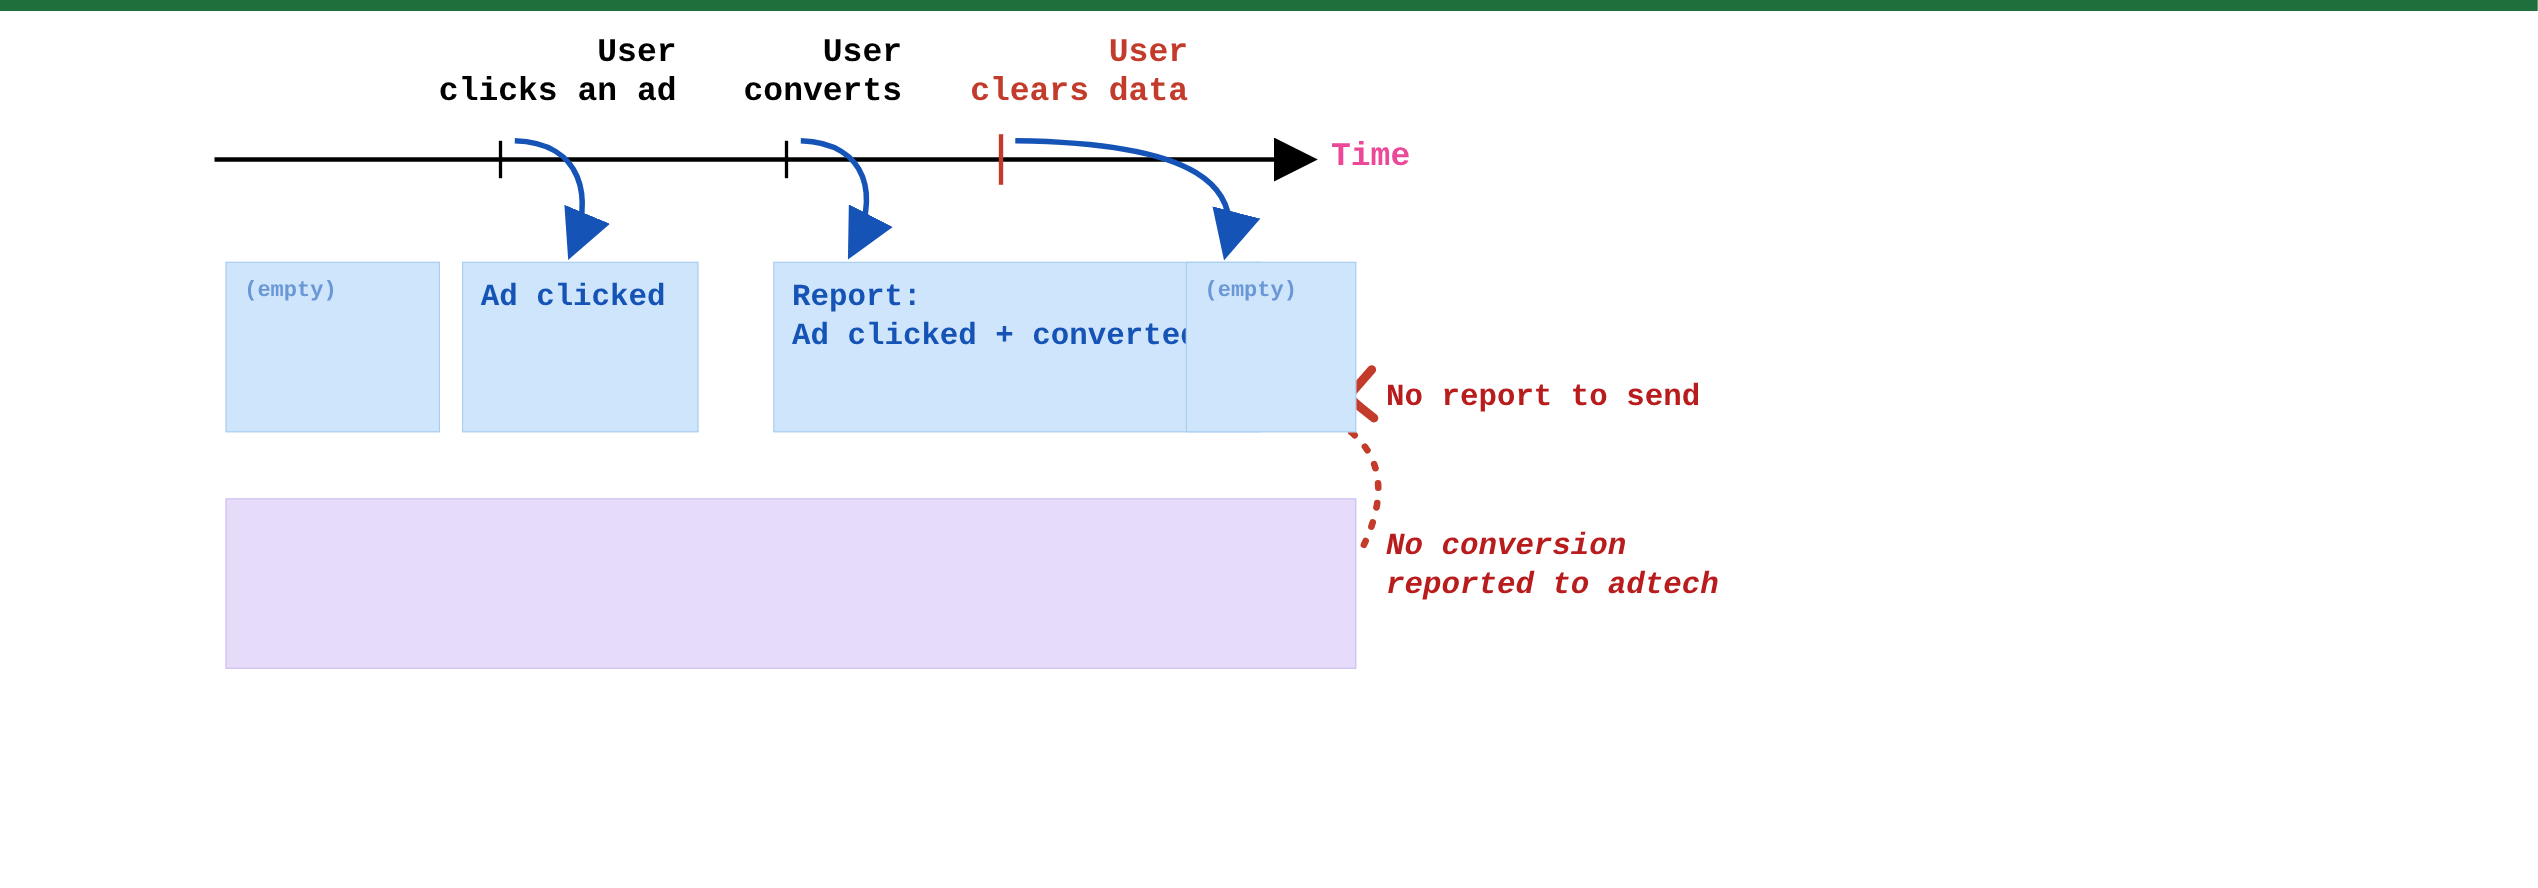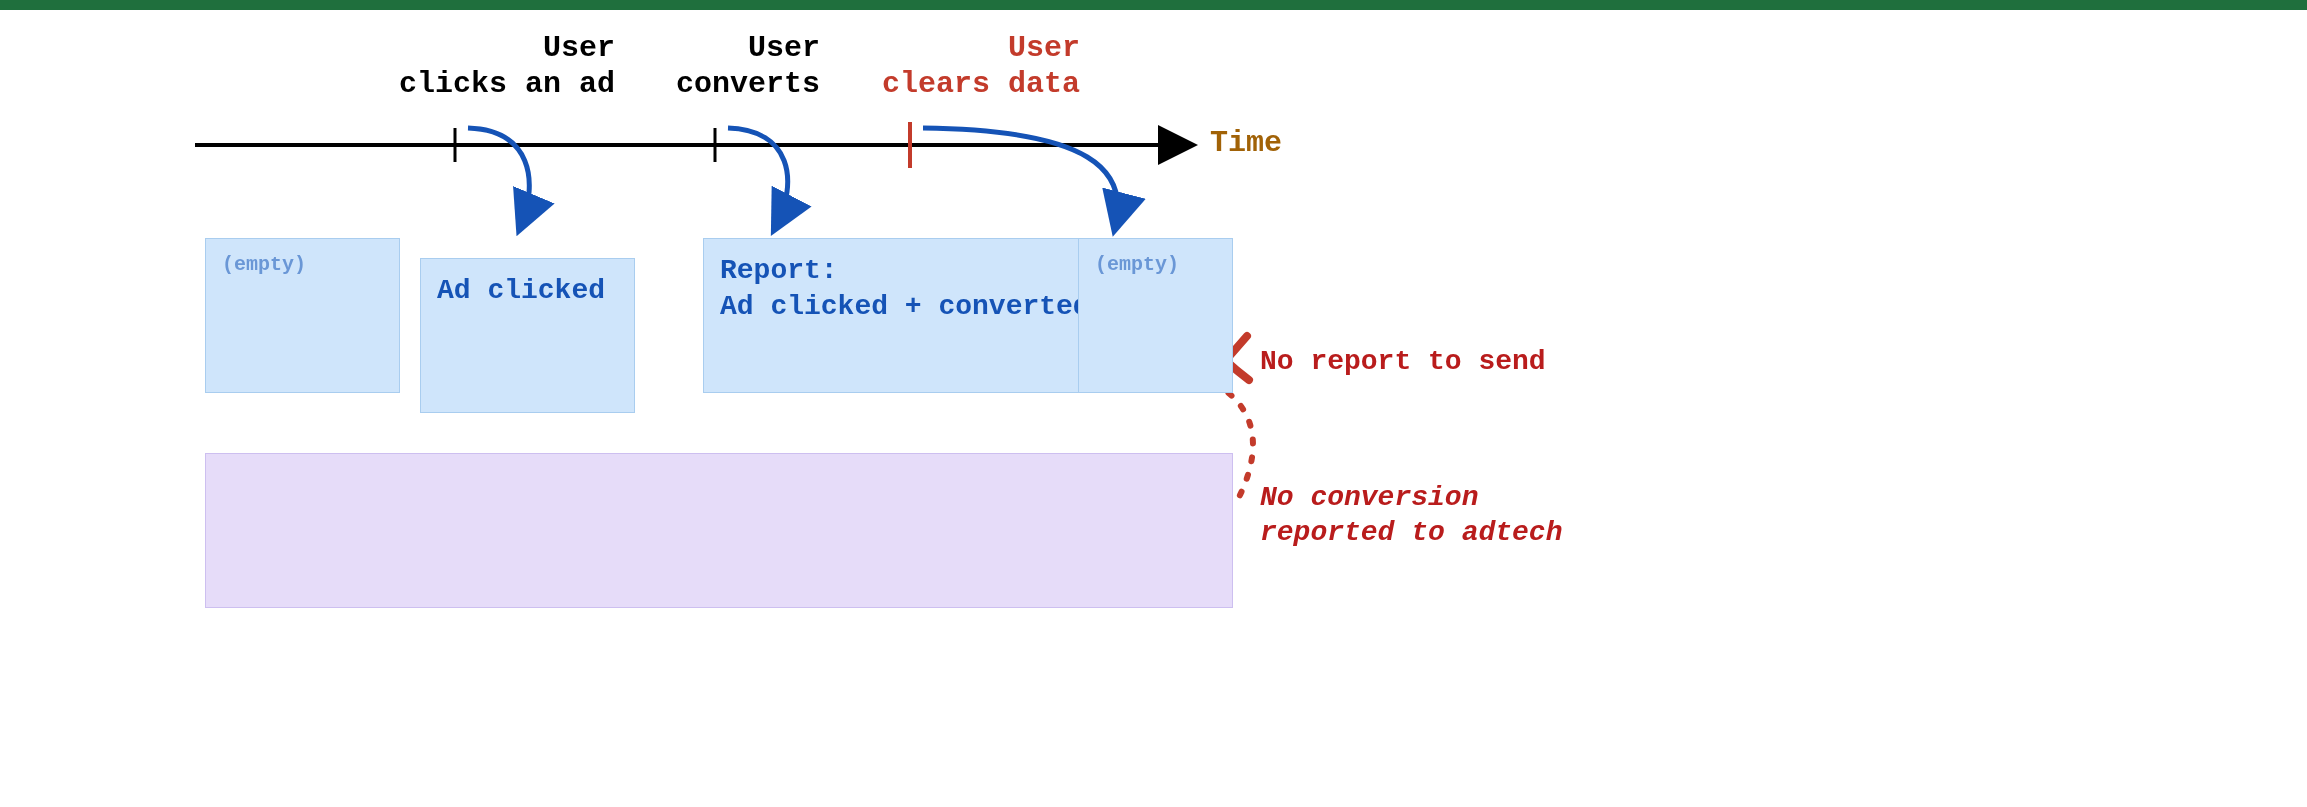--- a/index.html
+++ b/index.html
@@ -30,21 +30,21 @@
     line-height: 1.2;
     text-align: right;
     font-weight: 700;
     color: #000;
     white-space: pre;
   }
   .event-label.red { color: #c33b2b; }
   .axis-label {
     font-size: 30px;
     font-weight: 600;
-    color: #a16207;
+    color: #ec4899;
   }
   .row-label {
     font-size: 30px;
     font-weight: 700;
     line-height: 1.2;
     white-space: pre;
   }
   .row-label.browser { color: #1553b6; }
   .row-label.adtech  { color: #6a4fb3; }
   .box {
@@ -135,21 +135,21 @@
   </svg>
 
   <div class="abs axis-label" style="left:1150px; top:116px;">Time</div>
 
 
 
   <div class="box" style="left:145px; top:228px; width:195px; height:155px;">
     <span class="box-empty">(empty)</span>
   </div>
 
-  <div class="box" style="left:360px; top:228px; width:215px; height:155px;margin-top:20px;">
+  <div class="box" style="left:360px; top:228px; width:215px; height:155px;">
     <span class="box-title">Ad clicked</span>
   </div>
 
   <div class="box" style="left:595px; top:228px; width:444px; height:155px;margin-left:48px;">
     <div class="box-title" style="white-space:pre;">Report:
 Ad clicked + converted</div>
   </div>
 
   <div class="box" style="left:1018px; top:228px; width:155px; height:155px;">
     <span class="box-empty">(empty)</span>

